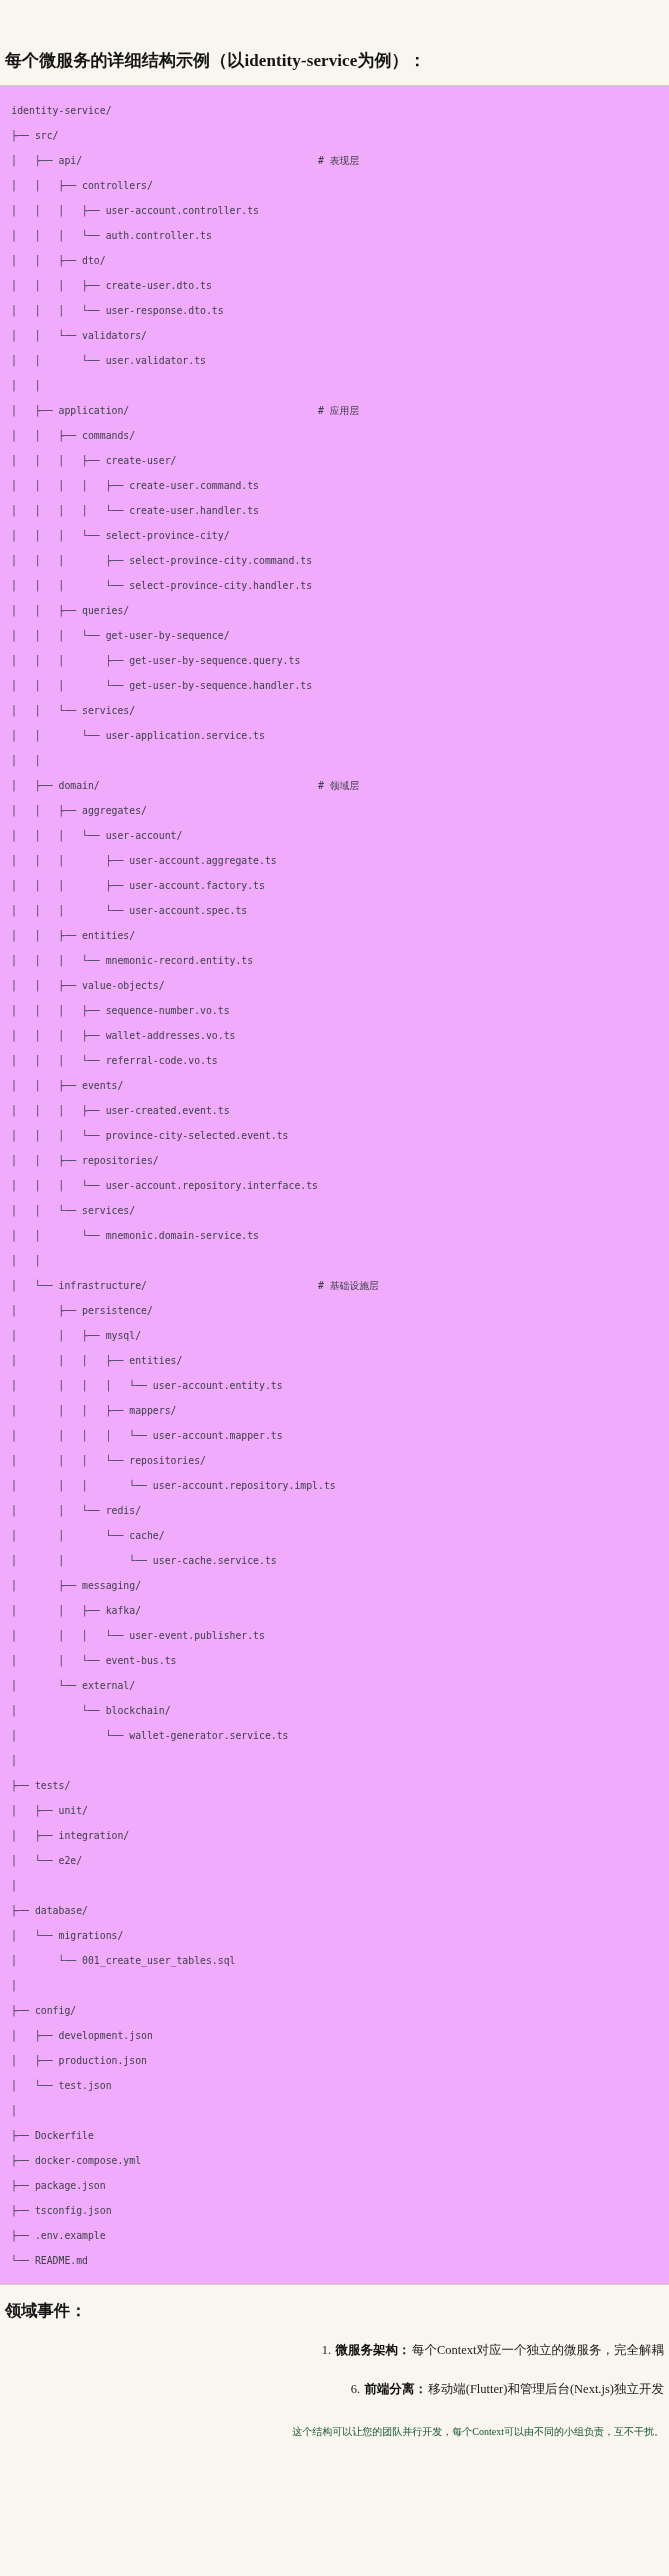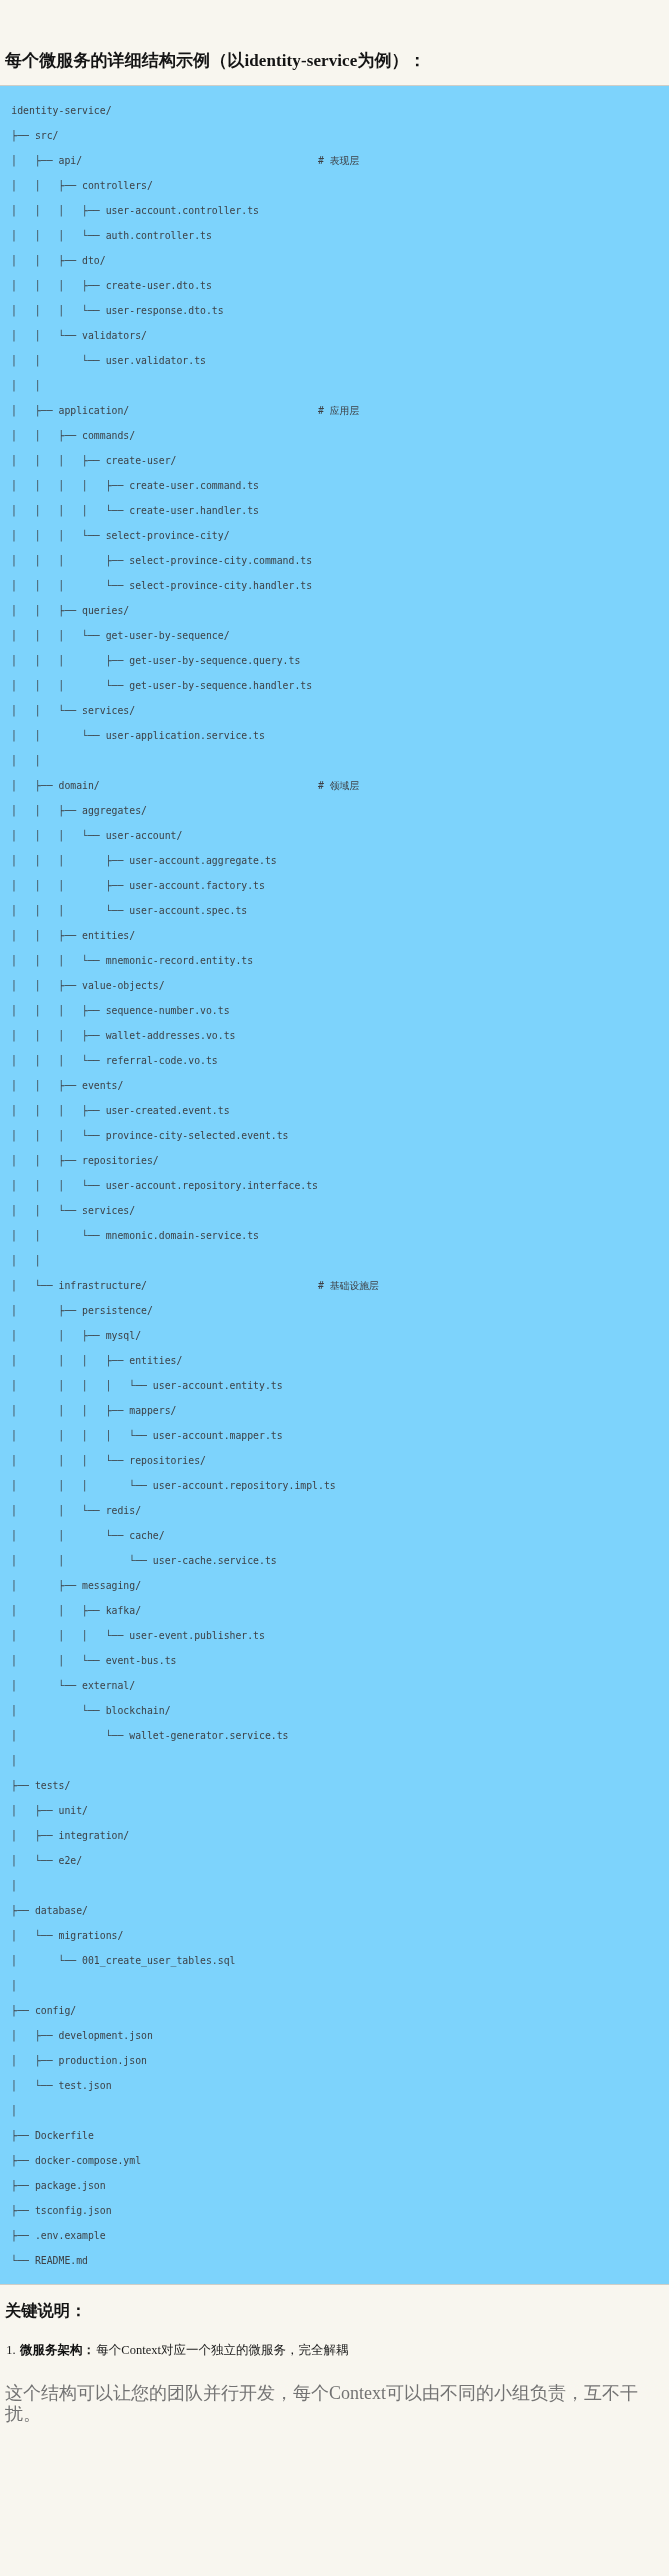--- a/index.html
+++ b/index.html
@@ -23,21 +23,21 @@
   .page-title {
     margin: 0;
     font-size: 17px;
     line-height: 22.5px;
     font-weight: 700;
     color: #141414;
     letter-spacing: 0.1px;
   }
   
   .tree-panel {
-    background: #7dd3fc;
+    background: #f0abfc;
     border-top: 1.3px solid #d0cec7;
     border-bottom: 1.3px solid #d0cec7;
     padding: 12.5px 6.3px 11.3px 11.3px;
   }
   .file-tree {
     margin: 0;
     font-family: "DejaVu Sans Mono", "Liberation Mono", monospace;
     font-size: 9.8px;
     line-height: 25px;
     color: #3d4146;
@@ -58,38 +58,40 @@
   .notes-list {
     list-style: none;
     margin: 0;
     padding: 0 0 0 1.3px;
   }
   .note {
     font-size: 12.5px;
     line-height: 22.5px;
     margin: 0 0 16.3px 0;
     color: #1b1b1b;
+    text-align: right;
   }
   .note-num {
     display: inline-block;
     margin-right: 4.4px;
   }
   .note-label {
     font-weight: 700;
     color: #101010;
   }
   .note-sep {
     font-weight: 700;
     margin-right: 1.3px;
   }
   .closing-remark {
     margin: 21px 0 0 0;
-    font-size: 18px;
+    font-size: 10px;
     line-height: 21px;
-    color: #737373;
+    color: #14532d;
+    text-align: right;
   }
 </style>
 </head>
 <body>
 
 <header class="page-header">
   <h1 class="page-title">每个微服务的详细结构示例（以identity-service为例）：</h1>
 </header>
 
 <section class="tree-panel">
@@ -176,24 +178,25 @@
 │
 ├── Dockerfile
 ├── docker-compose.yml
 ├── package.json
 ├── tsconfig.json
 ├── .env.example
 └── README.md</pre>
 </section>
 
 <section class="notes-section">
-  <h2 class="notes-heading">关键说明：</h2>
+  <h2 class="notes-heading">领域事件：</h2>
   <ol class="notes-list" id="notes-list">
   <li class="note"><span class="note-num">1.</span><span class="note-label">微服务架构</span><span class="note-sep">：</span><span class="note-text">每个Context对应一个独立的微服务，完全解耦</span></li>
 
 
 
 
 
+  <li class="note"><span class="note-num">6.</span><span class="note-label">前端分离</span><span class="note-sep">：</span><span class="note-text">移动端(Flutter)和管理后台(Next.js)独立开发</span></li>
 </ol>
   <p class="closing-remark">这个结构可以让您的团队并行开发，每个Context可以由不同的小组负责，互不干扰。</p>
 </section>
 
 
 </body></html>

